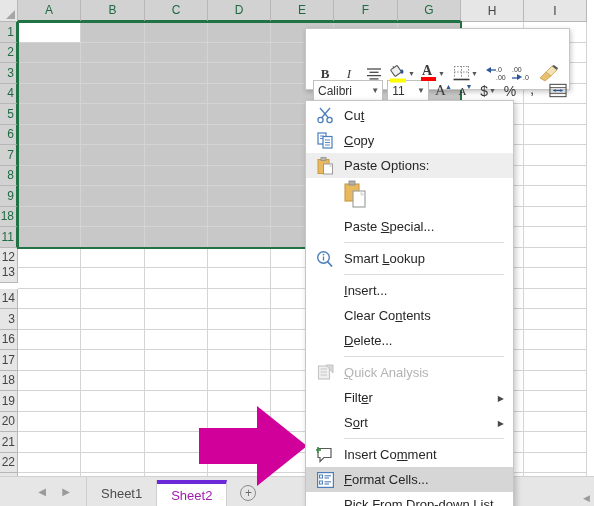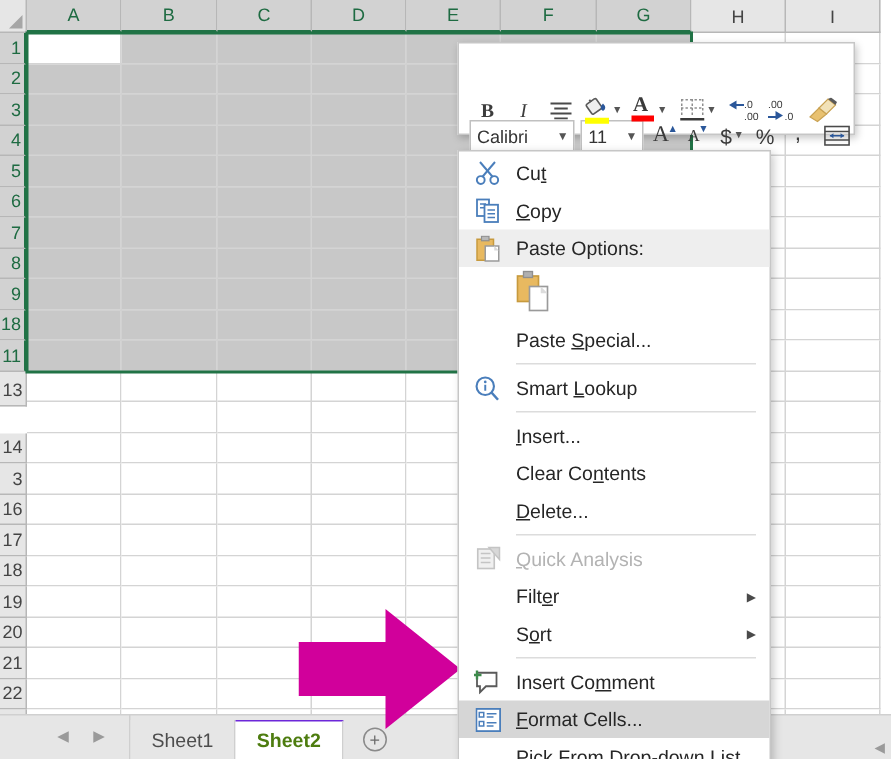--- a/index.html
+++ b/index.html
@@ -167,22 +167,22 @@
   }
   .tabs { display: flex; align-items: flex-end; height: 30px; border-left: 1px solid #cfcfcf; }
   .tab {
     height: 26px; padding: 0 14px;
     display: flex; align-items: center;
     font-size: 13px; color: #4d4d4d;
     background: #e6e6e6;
     border-right: 1px solid #cfcfcf;
   }
   .tab.active {
-    background: #ffffff; color: #4d7c0f; font-weight: bold;
-    border-top: 1px solid #6d28d9;
+    background: #ffffff; color: #a21caf; font-weight: normal;
+    border-top: 4px solid #6d28d9;
   }
   .addsheet {
     width: 42px; height: 26px; display: flex; align-items: center; justify-content: center;
     color: #707070; font-size: 15px;
   }
   .addsheet .circ {
     width: 16px; height: 16px; border: 1px solid #8a8a8a; border-radius: 50%;
     display: flex; align-items: center; justify-content: center;
     font-size: 12px; line-height: 1; color: #6b6b6b;
   }
@@ -261,21 +261,21 @@
         </div>
         <div class="row-h sel" style="top: 184.5px; height: 20.5px;">
           <span>18</span>
         </div>
         <div class="row-h sel" style="top: 205px; height: 20.5px;">
           <span>11</span>
         </div>
         <div class="row-h" style="top: 225.5px; height: 20.5px;">
           <span>12</span>
         </div>
-        <div class="row-h" style="top: 228px; height: 20.5px;">
+        <div class="row-h" style="top: 240px; height: 20.5px;">
           <span>13</span>
         </div>
         <div class="row-h" style="top: 266.5px; height: 20.5px;">
           <span>14</span>
         </div>
         <div class="row-h" style="top: 287px; height: 20.5px;">
           <span>3</span>
         </div>
         <div class="row-h" style="top: 307.5px; height: 20.5px;">
           <span>16</span>

